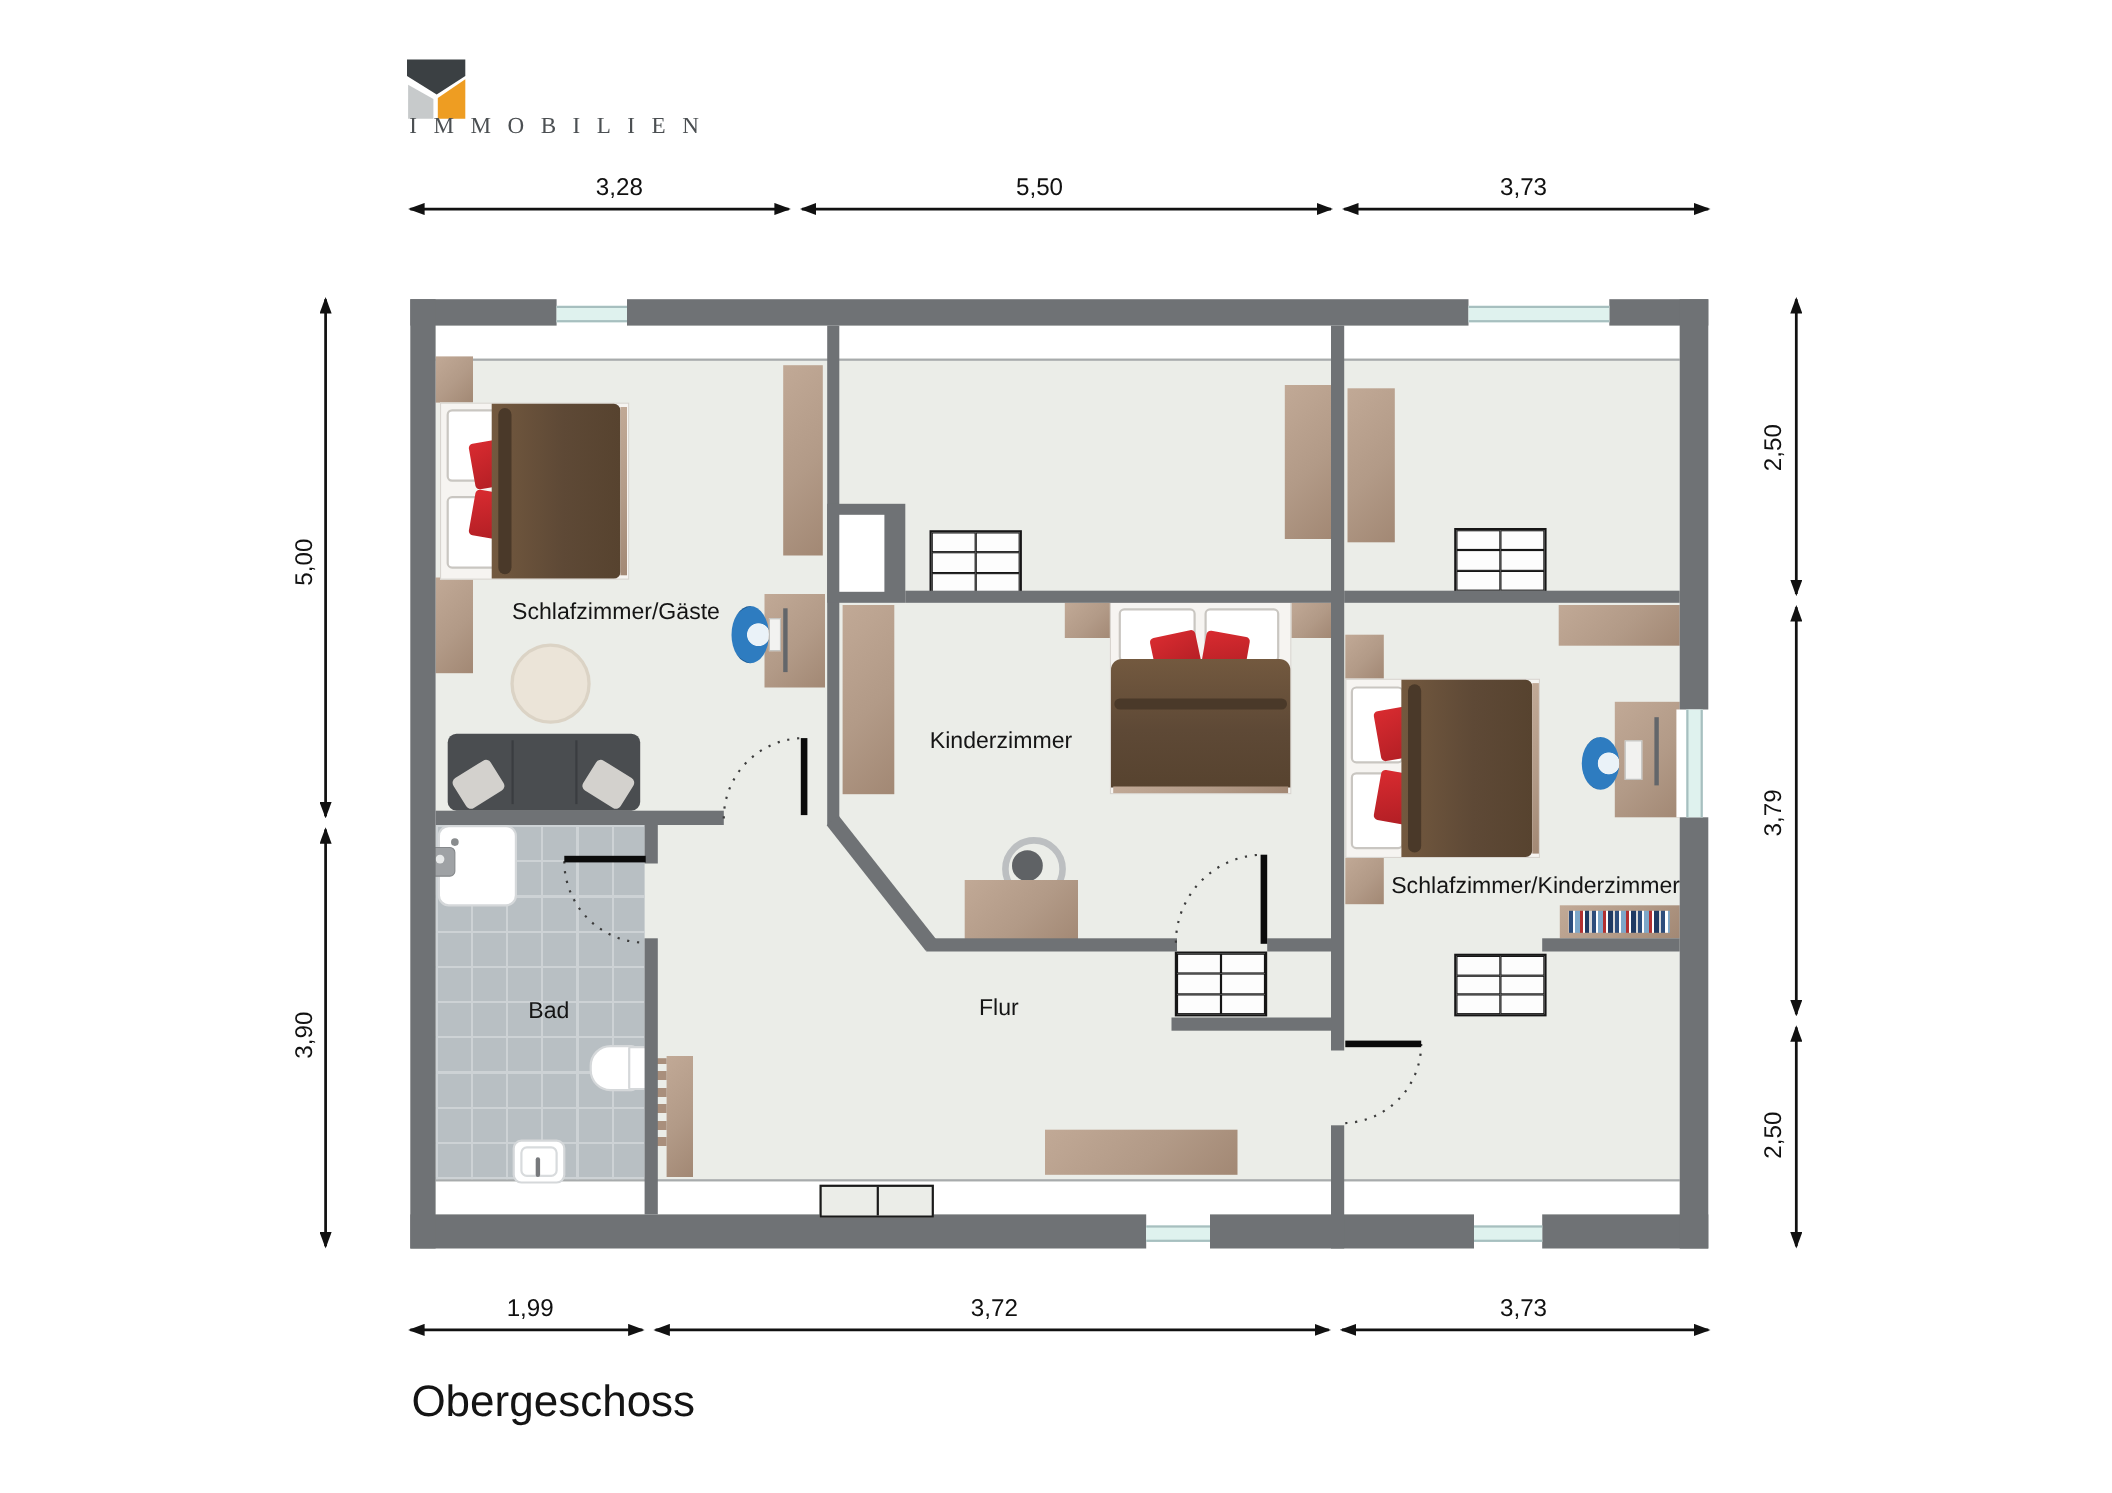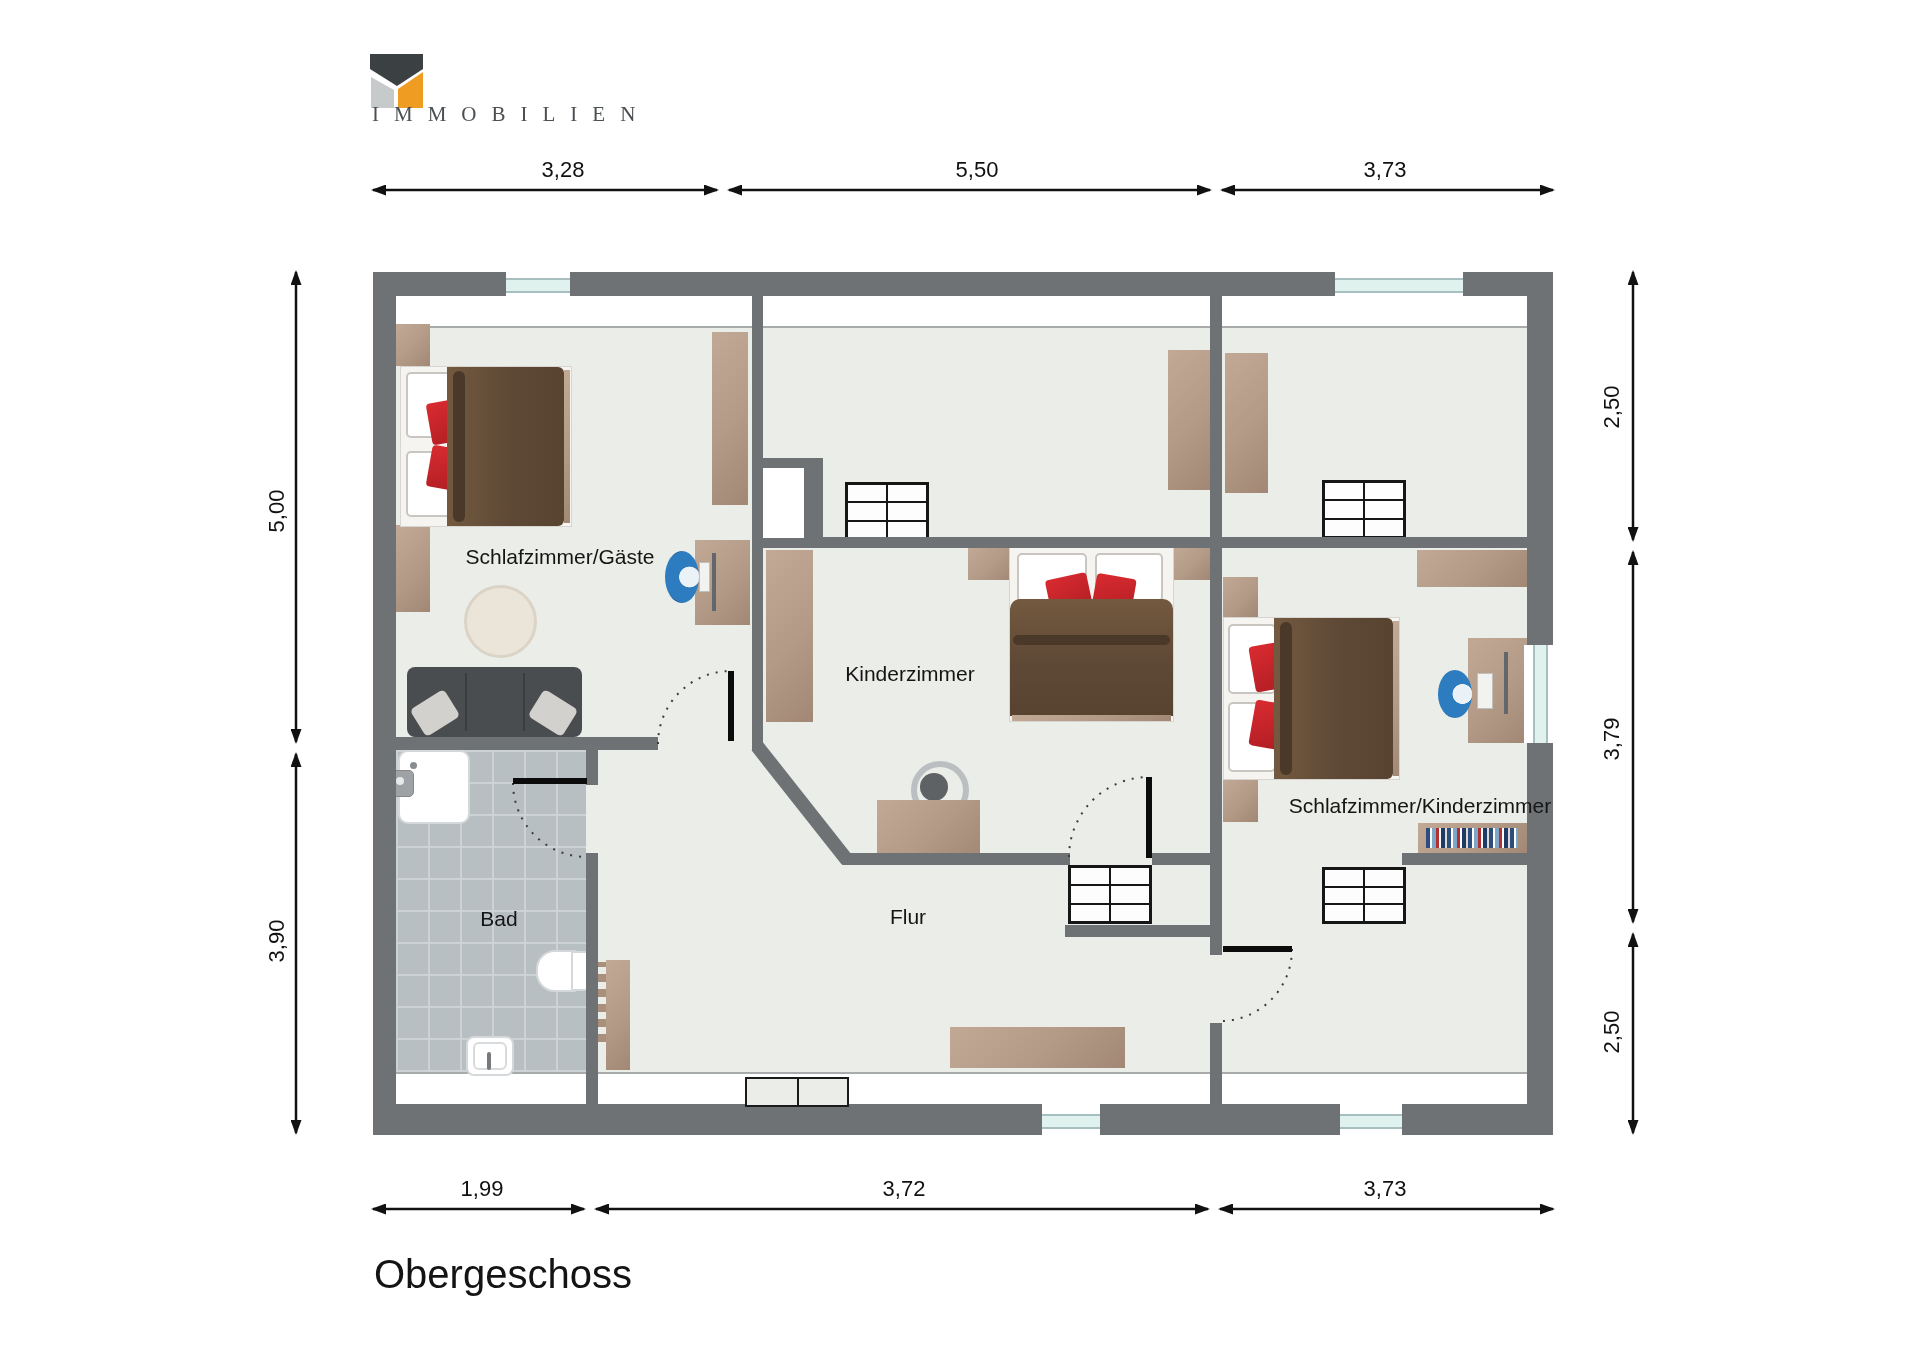--- a/index.html
+++ b/index.html
@@ -260,26 +260,26 @@
   <div class="leaf" style="left:513px;top:778px;width:74px;height:6px;"></div>
   <div class="leaf" style="left:1146px;top:777px;width:6px;height:81px;"></div>
   <div class="leaf" style="left:1223px;top:946px;width:69px;height:6px;"></div>
 
   <div class="abs" style="left:745px;top:1077px;width:100px;height:26px;background:#ebede8;border:2px solid #1a1a1a;">
     <div class="abs" style="left:50px;top:0;width:2px;height:26px;background:#1a1a1a;"></div>
   </div>
 
   <div class="label" style="left:560px;top:557px;">Schlafzimmer/Gäste</div>
   <div class="label" style="left:910px;top:674px;">Kinderzimmer</div>
-  <div class="label" style="left:1396px;top:806px;margin-left:24px;">Schlafzimmer/Kinderzimmer</div>
+  <div class="label" style="left:1396px;top:806px;">Schlafzimmer/Kinderzimmer</div>
   <div class="label" style="left:499px;top:919px;">Bad</div>
   <div class="label" style="left:908px;top:917px;">Flur</div>
 
   <div class="dim" style="left:563px;top:170px;">3,28</div>
-  <div class="dim" style="left:945px;top:170px;margin-left:32px;">5,50</div>
+  <div class="dim" style="left:945px;top:170px;">5,50</div>
   <div class="dim" style="left:1385px;top:170px;">3,73</div>
 
   <div class="dim" style="left:482px;top:1189px;">1,99</div>
   <div class="dim" style="left:904px;top:1189px;">3,72</div>
   <div class="dim" style="left:1385px;top:1189px;">3,73</div>
 
   <div class="dim vert" style="left:277px;top:511px;">5,00</div>
   <div class="dim vert" style="left:277px;top:941px;">3,90</div>
 
   <div class="dim vert" style="left:1612px;top:407px;">2,50</div>

